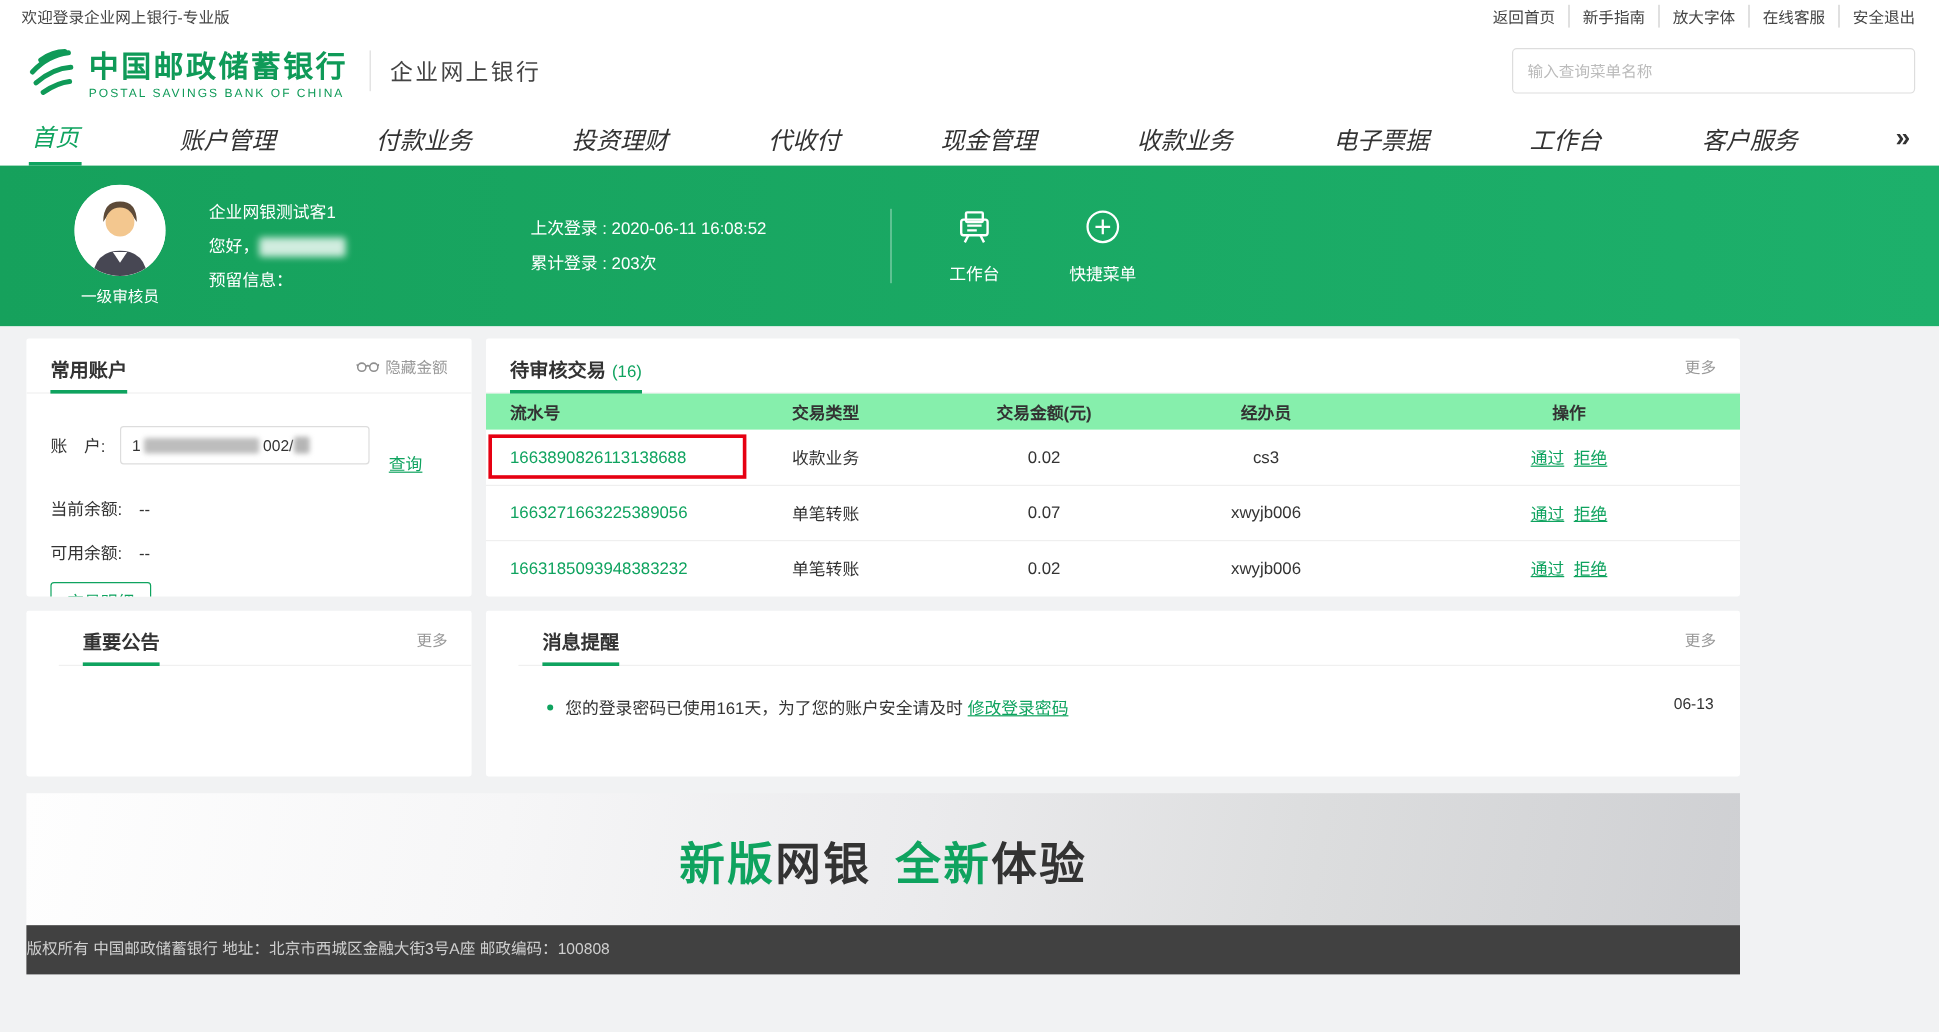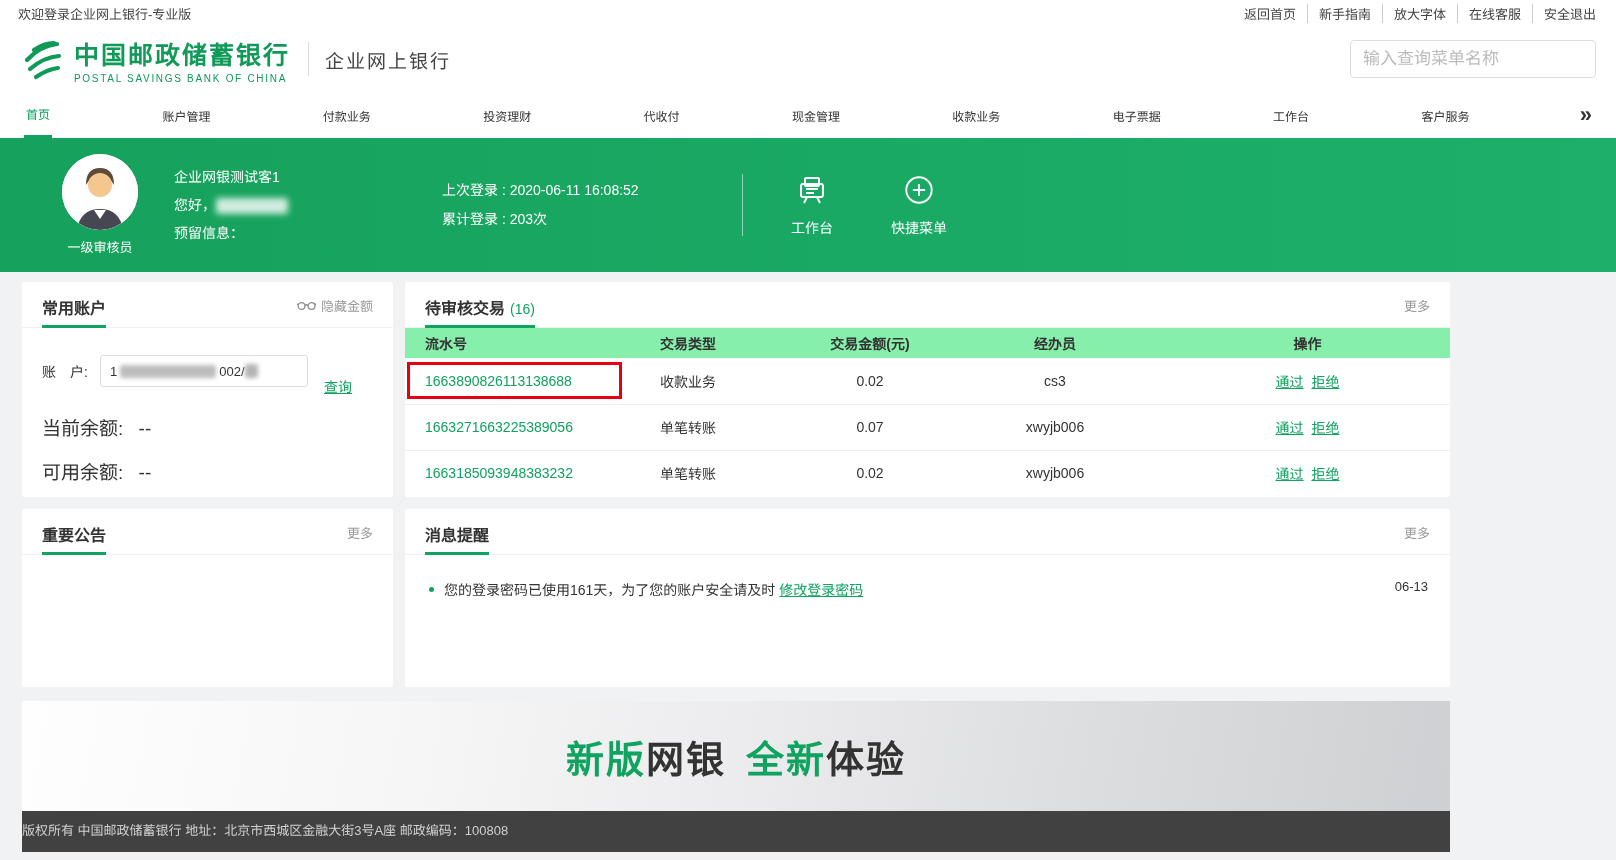--- a/index.html
+++ b/index.html
@@ -18,29 +18,29 @@
   
   .header { height:66px; display:flex; align-items:center; padding:0 20px; background:#fff; }
   .logo { display:flex; align-items:center; }
   .logo-mark { width:46px; height:46px; margin-right:8px; flex:none; }
   .bank-cn { font-size:25px; font-weight:700; color:#0f9a58; letter-spacing:2px;
              font-family:"DejaVu Serif","Liberation Serif",serif; }
   .bank-en { font-size:10px; color:#0f9a58; letter-spacing:1.7px; margin-top:2px; }
   .header-divider { width:1px; height:34px; background:#ddd; margin:0 16px 0 18px; }
   .product-name { font-size:19px; color:#444; letter-spacing:2px; }
   .header-search { margin-left:auto; }
-  .header-search input { width:246px; height:38px; border:1px solid #ddd; border-radius:4px;
-                         padding:0 12px; font-size:17px; color:#0369a1; outline:none;
+  .header-search input { width:336px; height:38px; border:1px solid #ddd; border-radius:4px;
+                         padding:0 12px; font-size:13px; color:#0369a1; outline:none;
                          font-family:inherit; }
   .header-search input::placeholder { color:#bbb; }
 
   
   .nav { height:46px; display:flex; align-items:stretch; justify-content:space-between;
          padding:0 24px; background:#fff; }
-  .nav-item { font-size:12px; color:#333; display:flex; align-items:center; padding:0 2px; }
+  .nav-item { font-size:20px; color:#333; display:flex; align-items:center; padding:0 2px;font-style:italic; }
   .nav-item.active { color:#0fa35f; border-bottom:3px solid #0fa35f; }
   .nav-more { font-size:22px; color:#333; display:flex; align-items:center; font-weight:700; }
 
   
   .banner { height:134px; background:linear-gradient(90deg,#16a15c,#1db06b);
             display:flex; align-items:center; color:#fff; padding-left:52px; }
   .avatar-block { display:flex; flex-direction:column; align-items:center; width:96px; flex:none; }
   .avatar { width:76px; height:76px; border-radius:50%; background:#fff; overflow:hidden; flex:none; }
   .avatar-role { font-size:13px; margin-top:7px; }
   .banner-info { margin-left:26px; width:250px; font-size:14px; line-height:28px; }
@@ -56,39 +56,39 @@
   .blur.small { width:13px; height:14px; background:#b5b5b5; filter:blur(2px); }
 
   
   .main { background:#f1f2f3; padding-top:10px; height:588px; }
   .content-row { display:flex; gap:12px; margin:0 166px 0 22px; }
   .content-row + .content-row { margin-top:12px; }
   .card { background:#fff; border-radius:2px; overflow:hidden; }
   .left-col { width:371px; flex:none; }
   .right-col { flex:1; }
   .row1 .card { height:215px; }
-  .row2 .card { height:178px; }
+  .row2 .card { height:138px;padding-left:27px; }
 
   .card-head { display:flex; justify-content:space-between; 
                padding:13px 20px 0; border-bottom:1px solid #f0f0f0; height:46px; }
   .card-title { font-size:16px; font-weight:700; color:#333; border-bottom:3px solid #0fa35f;
                 padding-bottom:10px; margin-bottom:-1px; display:inline-flex; align-items:baseline; }
   .card-title .count { color:#0fa35f; font-weight:400; margin-left:5px; font-size:14px; }
   .head-right { padding-bottom:11px; font-size:13px; color:#999; display:flex; align-items:center; cursor:pointer; }
   .head-right svg { margin-right:5px; }
 
   
   .acct-body { padding:18px 20px 0; }
   .acct-row { display:flex; align-items:center; }
   .acct-label { font-size:14px; color:#333; width:58px; flex:none; }
   .acct-input { width:208px; height:32px; border:1px solid #ddd; border-radius:3px;
                 display:flex; align-items:center; padding-left:9px; font-size:13px; color:#333;
                 white-space:nowrap; overflow:hidden; background:#fff; }
   .acct-query { color:#0fa35f; font-size:14px; margin-left:16px; text-decoration:underline;margin-top:30px; }
-  .balance-row { font-size:19px; margin-top:17px; color:#333; }
+  .balance-row { font-size:14px; margin-top:17px; color:#333; }
   .balance-row .b-label { margin-right:10px; }
   .detail-btn { margin-top:15px; width:84px; height:32px; border:1px solid #0fa35f; color:#0fa35f;
                 background:#fff; border-radius:3px; font-size:14px; cursor:pointer; font-family:inherit; }
 
   
   .pending-table { width:100%; border-collapse:collapse; table-layout:fixed; }
   .pending-table col.c1{width:235px} .pending-table col.c2{width:155px}
   .pending-table col.c3{width:150px} .pending-table col.c4{width:220px}
   .pending-table col.c5{width:auto}
   .pending-table thead tr { height:30px; background:#86efac; }

